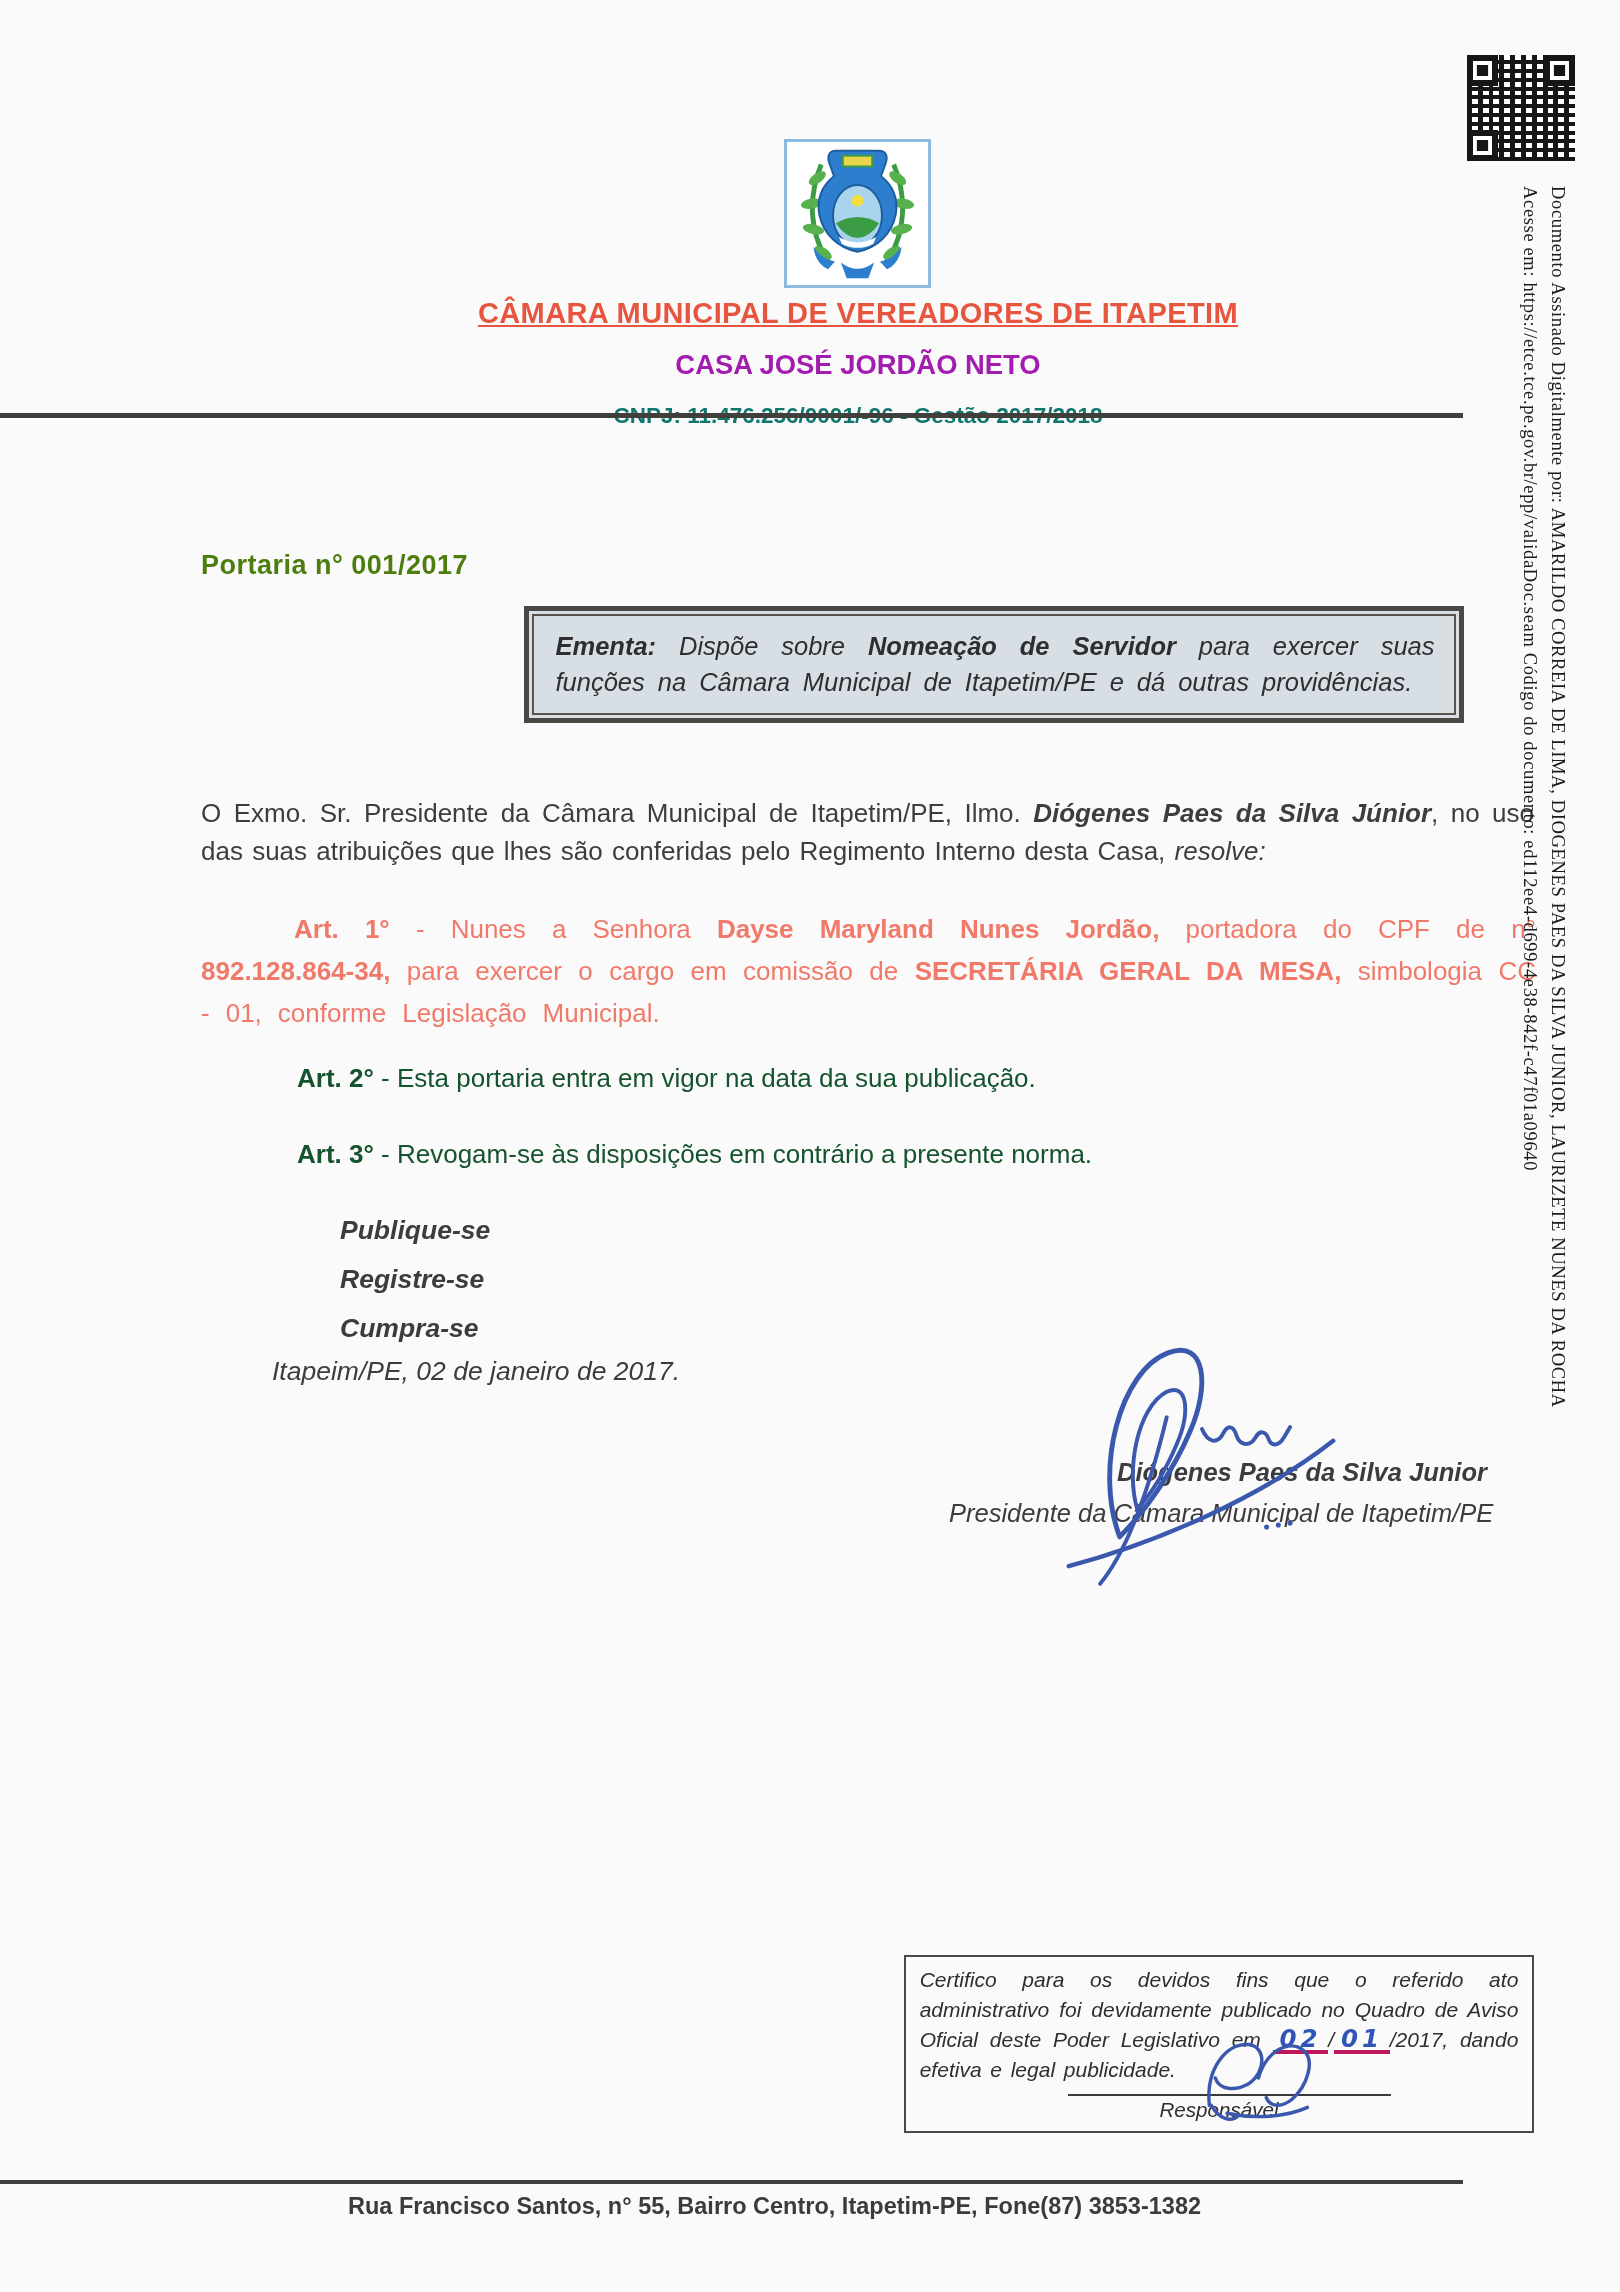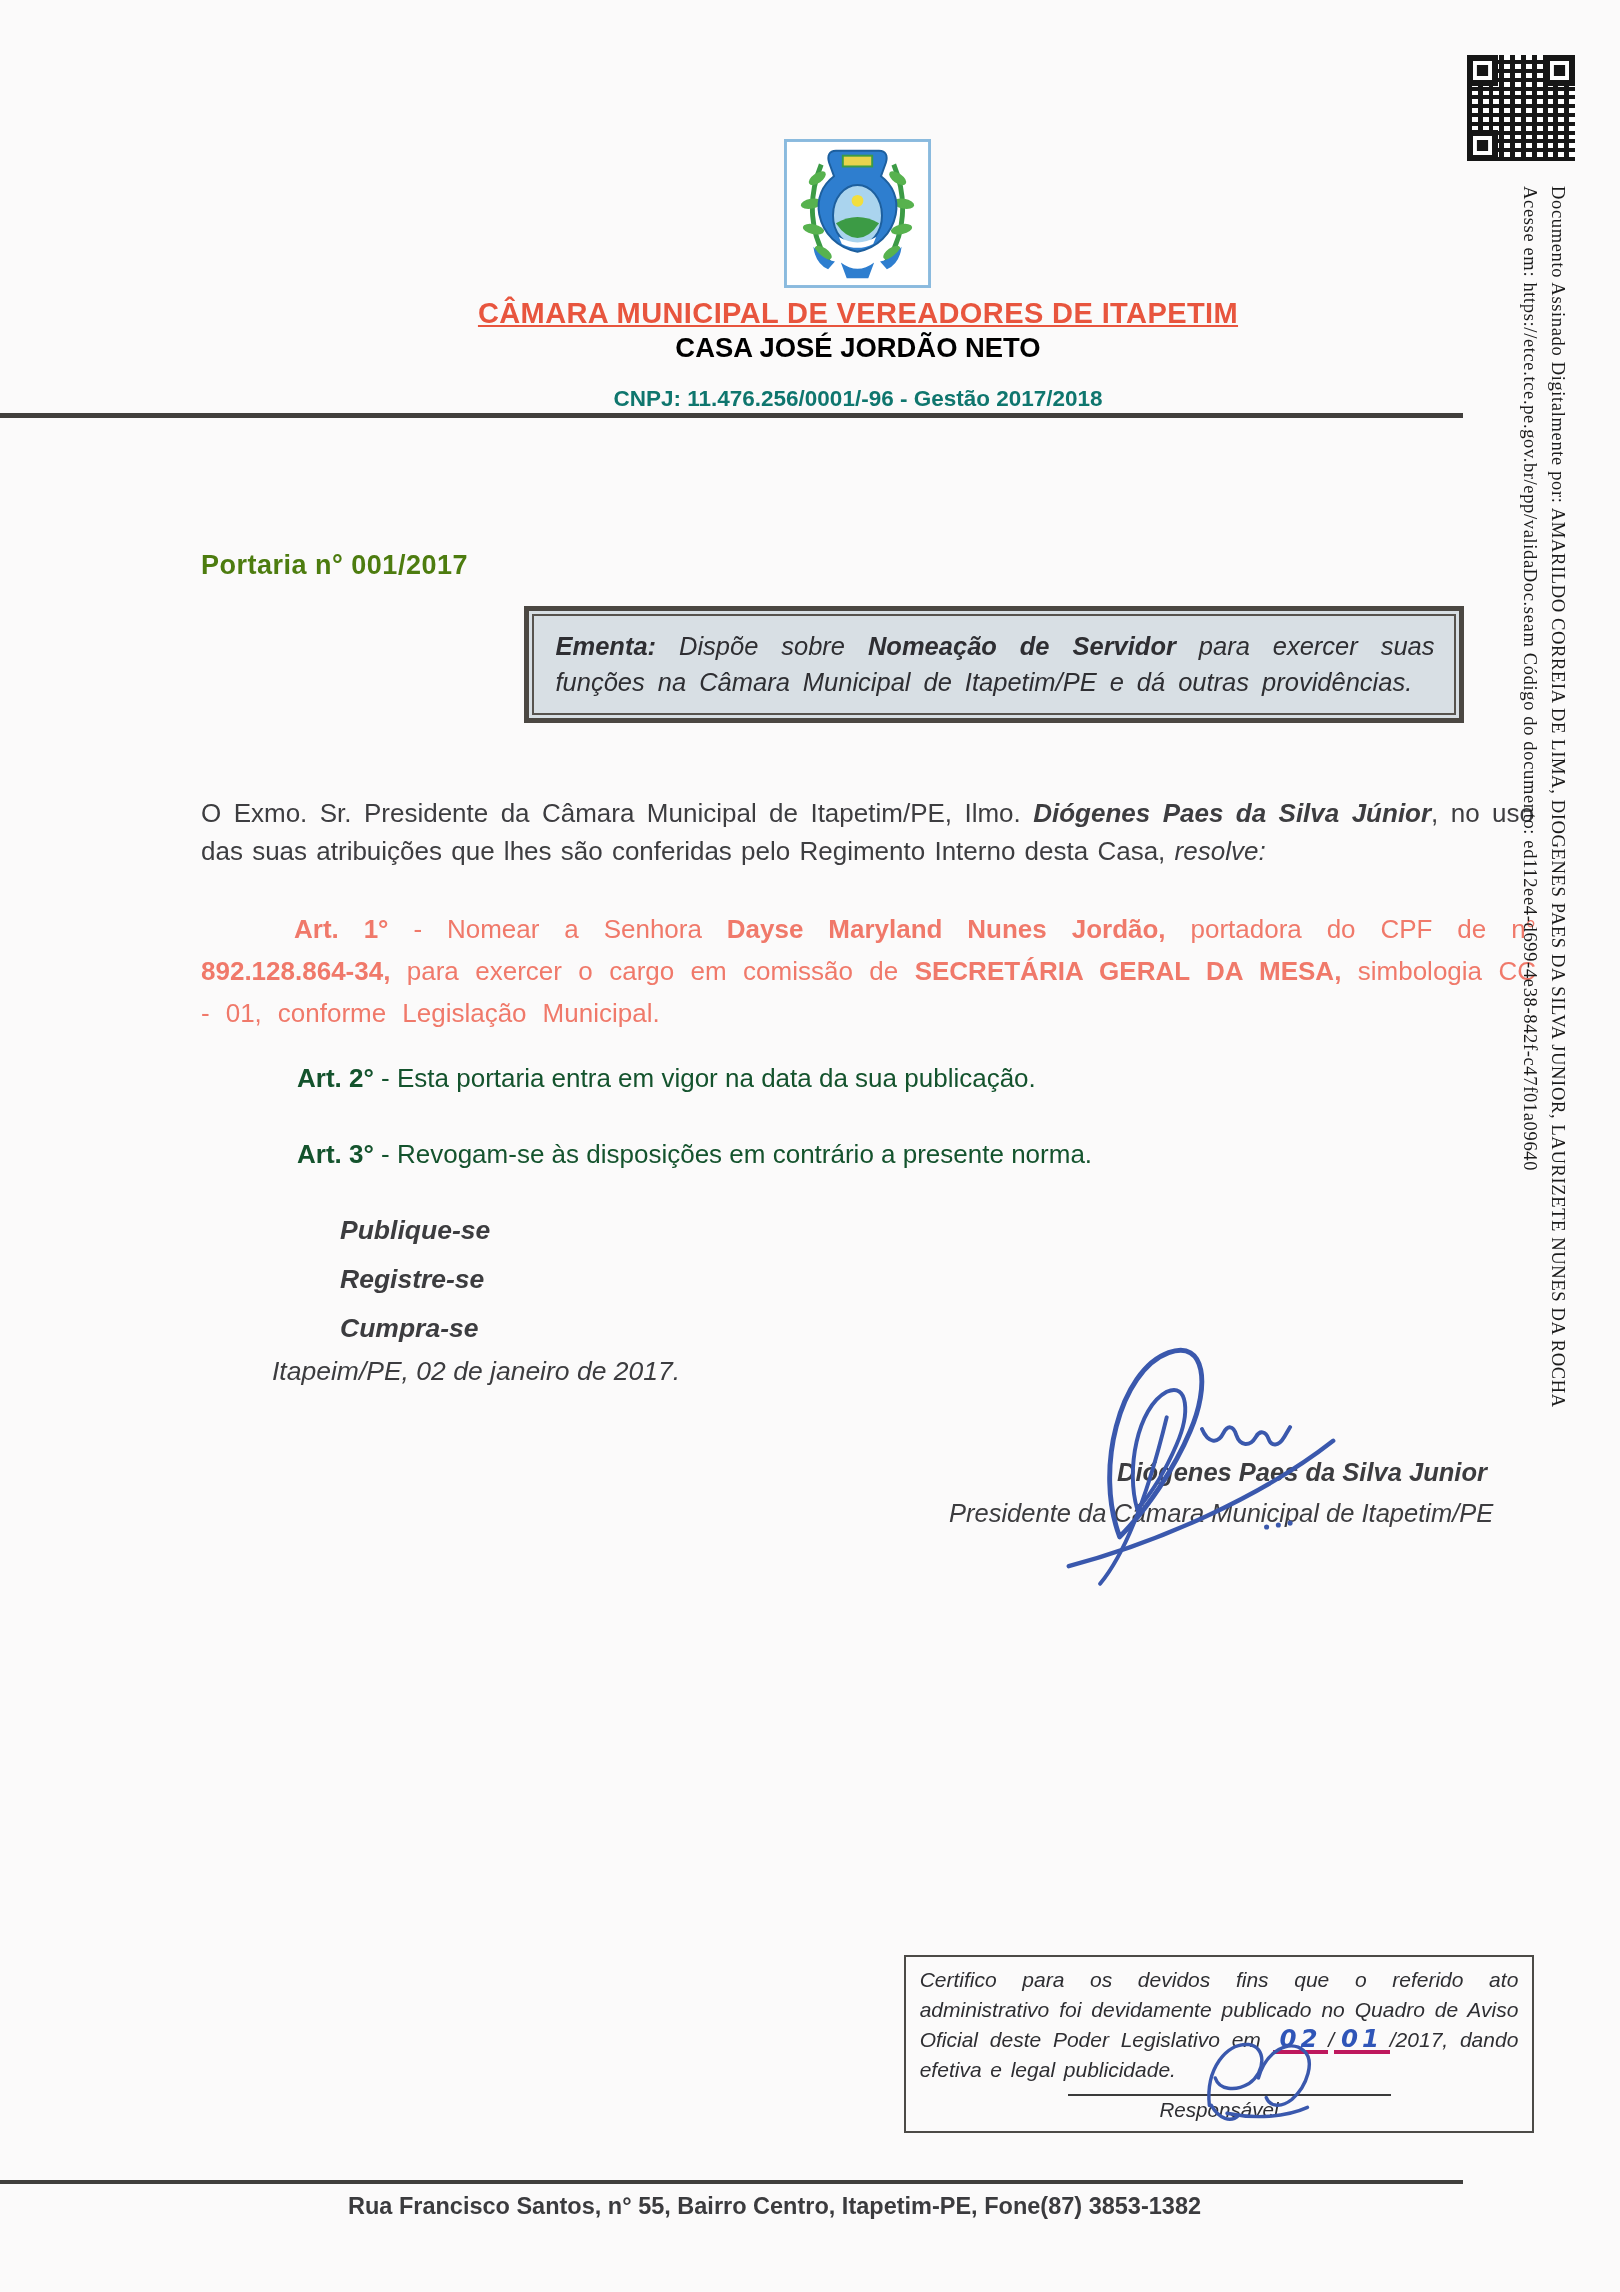--- a/index.html
+++ b/index.html
@@ -23,21 +23,21 @@
   .side-strip{
     position:absolute;left:1517px;top:186px;height:1402px;
     writing-mode:vertical-rl;
     font-family:"Liberation Serif","DejaVu Serif",serif;
     font-size:18.6px;line-height:27.4px;letter-spacing:0.6px;color:#1b1b1b;white-space:nowrap;
   }
   
   .crest{position:absolute;left:784px;top:139px;width:147px;height:149px;}
   .header{position:absolute;left:206px;top:297px;width:1304px;text-align:center;}
   .org-name{font-size:29px;font-weight:bold;color:#e8553e;text-decoration:underline;letter-spacing:0.4px;}
-  .house-name{font-size:27.4px;font-weight:bold;color:#000000;margin-top:2px;}
+  .house-name{font-size:27.4px;font-weight:bold;color:#a21caf;margin-top:19px;}
   .registry{font-size:22.5px;font-weight:bold;color:#0f766e;margin-top:22px;}
   .rule-top{position:absolute;left:0;top:413px;width:1463px;height:4.9px;background:#413f3c;}
   
   .doc-title{position:absolute;left:201px;top:529px;font-size:27px;font-weight:bold;color:#4d7c0f;letter-spacing:0.5px;margin-top:21px;}
   .ementa{position:absolute;left:524px;top:606px;width:940px;border:5.9px solid #4b4742;background:#d8dfe4;box-sizing:border-box;}
   .ementa-inner{border:2px solid #57534e;margin:2.9px;padding:11.8px 19.6px 13.7px 21.6px;
     font-style:italic;font-size:25.5px;line-height:36px;color:#2e2e32;text-align:justify;word-spacing:5.9px;}
   .ementa-inner b{font-weight:bold;}
   
   .opening{position:absolute;left:201px;top:794px;width:1333px;font-size:26px;line-height:38px;text-align:justify;word-spacing:2px;}
@@ -112,21 +112,21 @@
     <div class="ementa-inner">
       <b>Ementa:</b><span> Dispõe sobre </span><b>Nomeação de Servidor</b><span> para exercer suas funções na Câmara Municipal de Itapetim/PE e dá outras providências.</span>
     </div>
   </div>
 
   <div class="opening">
     <span>O Exmo. Sr. Presidente da Câmara Municipal de Itapetim/PE, Ilmo. </span><span class="nm">Diógenes Paes da Silva Júnior</span><span>, no uso das suas atribuições que lhes são conferidas pelo Regimento Interno desta Casa, </span><span class="rs">resolve:</span>
   </div>
 
   <div class="art1">
-    <b>Art. 1°</b><span> - Nomear a Senhora </span><b>Dayse Maryland Nunes Jordão,</b><span> portadora do CPF de n° </span><b>892.128.864-34,</b><span> para exercer o cargo em comissão de </span><b>SECRETÁRIA GERAL DA MESA,</b><span> simbologia CC - 01, conforme Legislação Municipal.</span>
+    <b>Art. 1°</b><span> - Nunes a Senhora </span><b>Dayse Maryland Nunes Jordão,</b><span> portadora do CPF de n° </span><b>892.128.864-34,</b><span> para exercer o cargo em comissão de </span><b>SECRETÁRIA GERAL DA MESA,</b><span> simbologia CC - 01, conforme Legislação Municipal.</span>
   </div>
 
   <div class="art art2">
     <b>Art. 2°</b><span> - Esta portaria entra em vigor na data da sua publicação.</span>
   </div>
   <div class="art art3">
     <b>Art. 3°</b><span> - Revogam-se às disposições em contrário a presente norma.</span>
   </div>
 
   <div class="closing">

